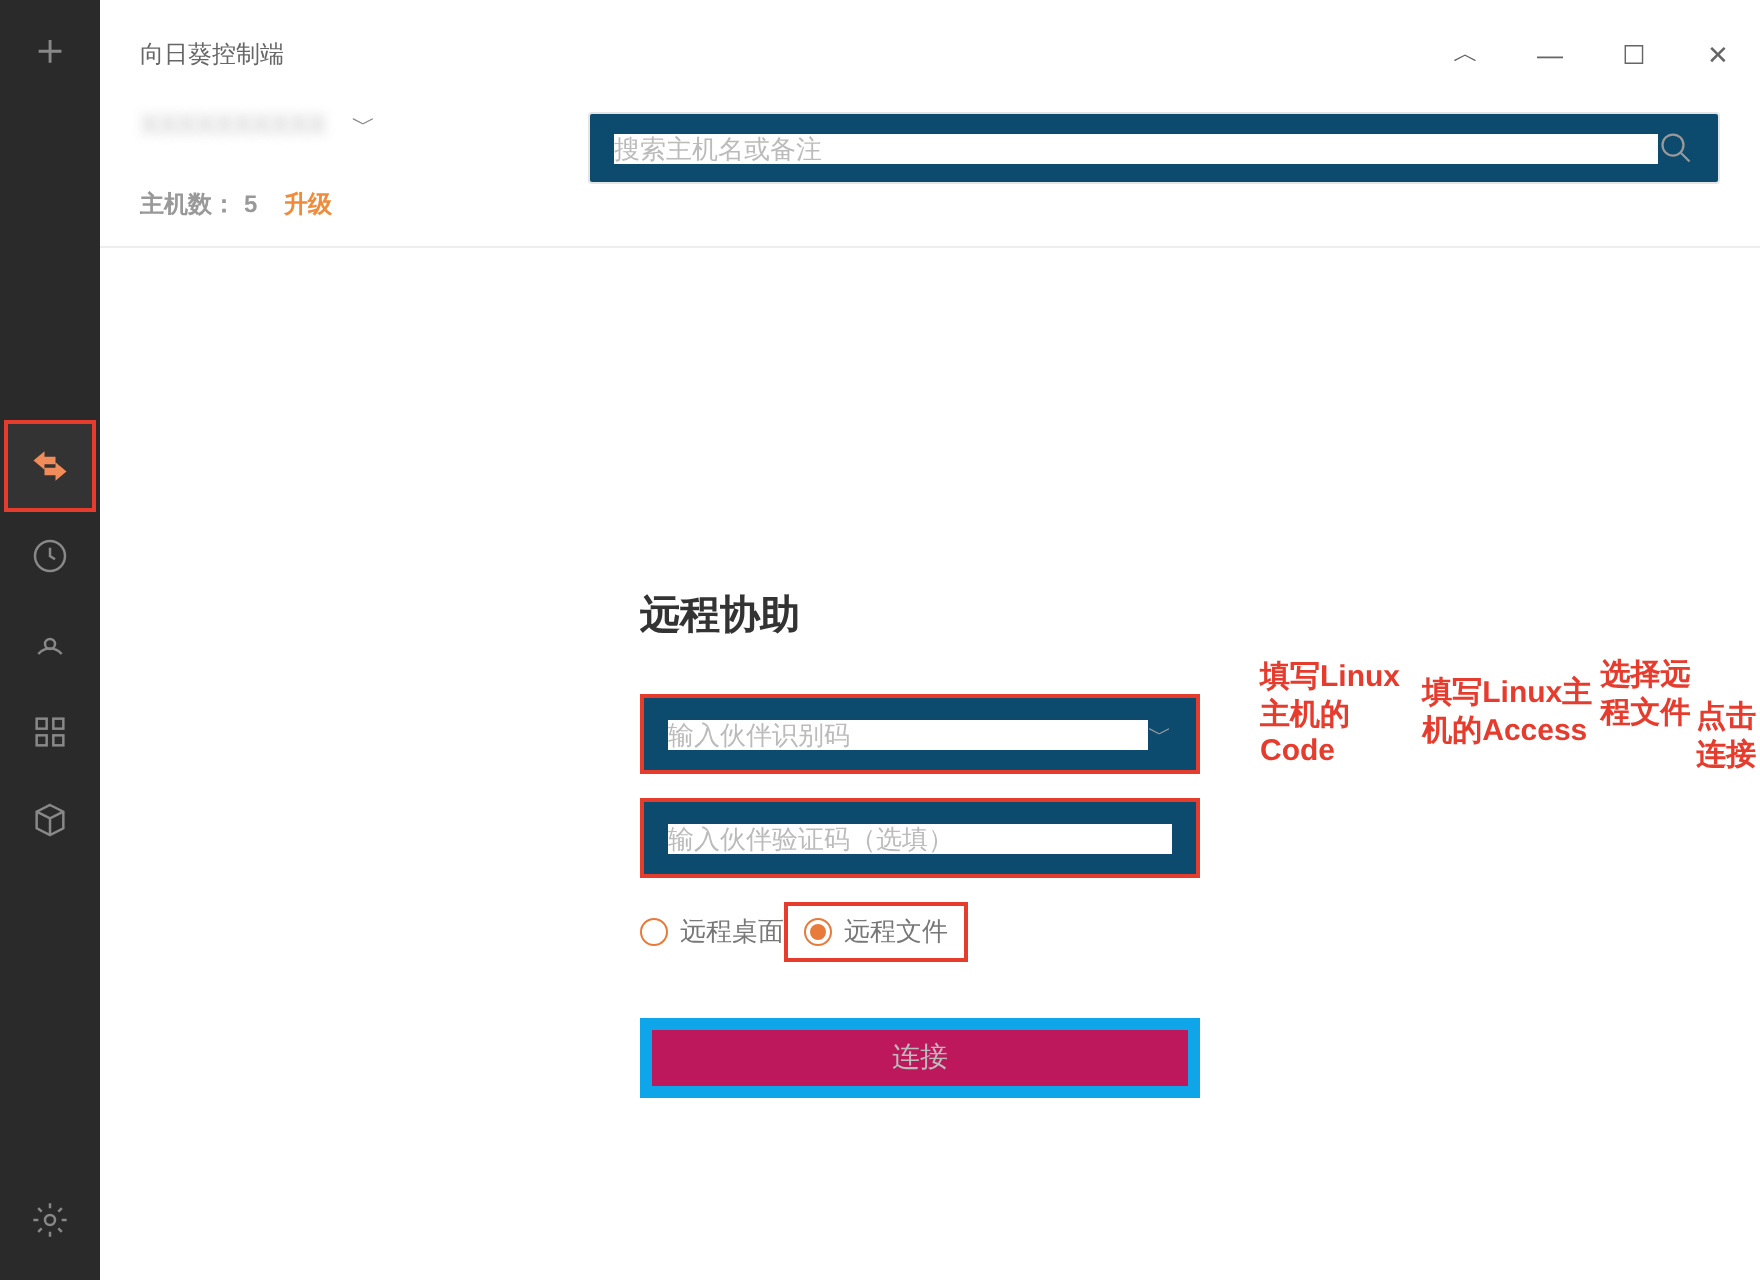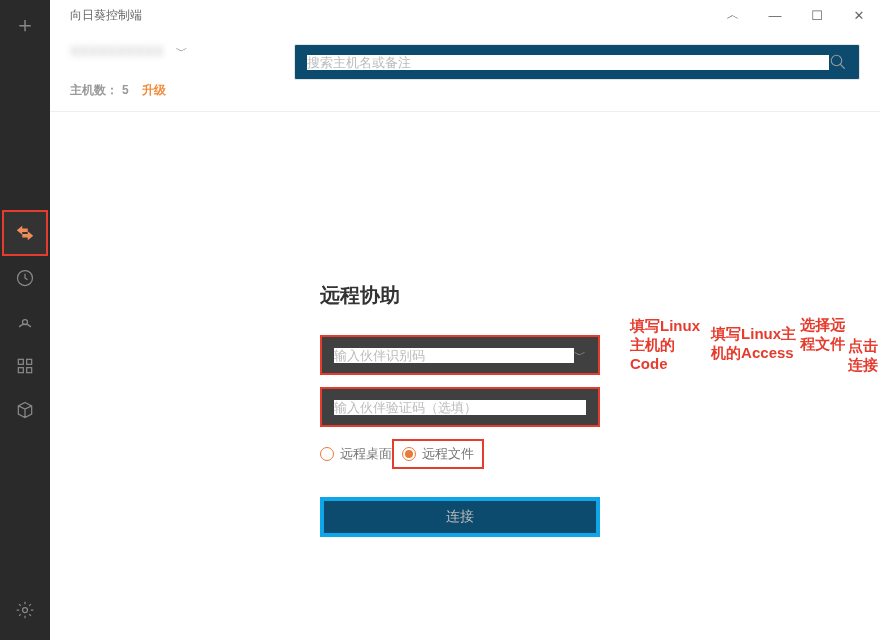--- a/index.html
+++ b/index.html
@@ -61,21 +61,21 @@
     width: 50px;
     height: 40px;
     display: flex;
     align-items: center;
     justify-content: center;
     color: #888;
   }
   .main {
     position: absolute;
     left: 50px;
-    top: 0;
+    top: 12px;
     width: 830px;
     height: 568px;
   }
   .titlebar {
     height: 30px;
     display: flex;
     align-items: center;
     padding: 0 12px;
     font-size: 12px;
     color: #666;
@@ -149,21 +149,21 @@
     color: #333;
     margin-bottom: 26px;
   }
   .input-box {
     height: 40px;
     border: 2px solid #e63c2e;
     display: flex;
     align-items: center;
     padding: 0 12px;
     margin-bottom: 12px;
-    background: #404040;
+    background: #0c4a6e;
   }
   .input-inner {
     flex: 1;
     border: none;
     outline: none;
     font-size: 13px;
   }
   .input-inner::placeholder { color: #bbb; }
   .dropdown-chevron { color: #999; font-size: 12px; }
   .radio-row {
@@ -194,28 +194,28 @@
     height: 8px;
     background: #e87a3a;
     border-radius: 50%;
   }
   .radio-opt.boxed {
     border: 2px solid #e63c2e;
     padding: 4px 8px;
   }
   .connect-btn {
     height: 40px;
-    border: 4px solid #0ea5e9;
+    border: 6px solid #0ea5e9;
     display: flex;
     align-items: center;
     justify-content: center;
     font-size: 14px;
     color: #bbb;
     cursor: pointer;
-    background: #0c4a6e;
+    background: #be185d;
   }
   .annotations {
     position: absolute;
     left: 580px;
     top: 206px;
     display: flex;
     flex-direction: row;
     font-size: 15px;
     font-weight: 600;
     color: #e63c2e;

